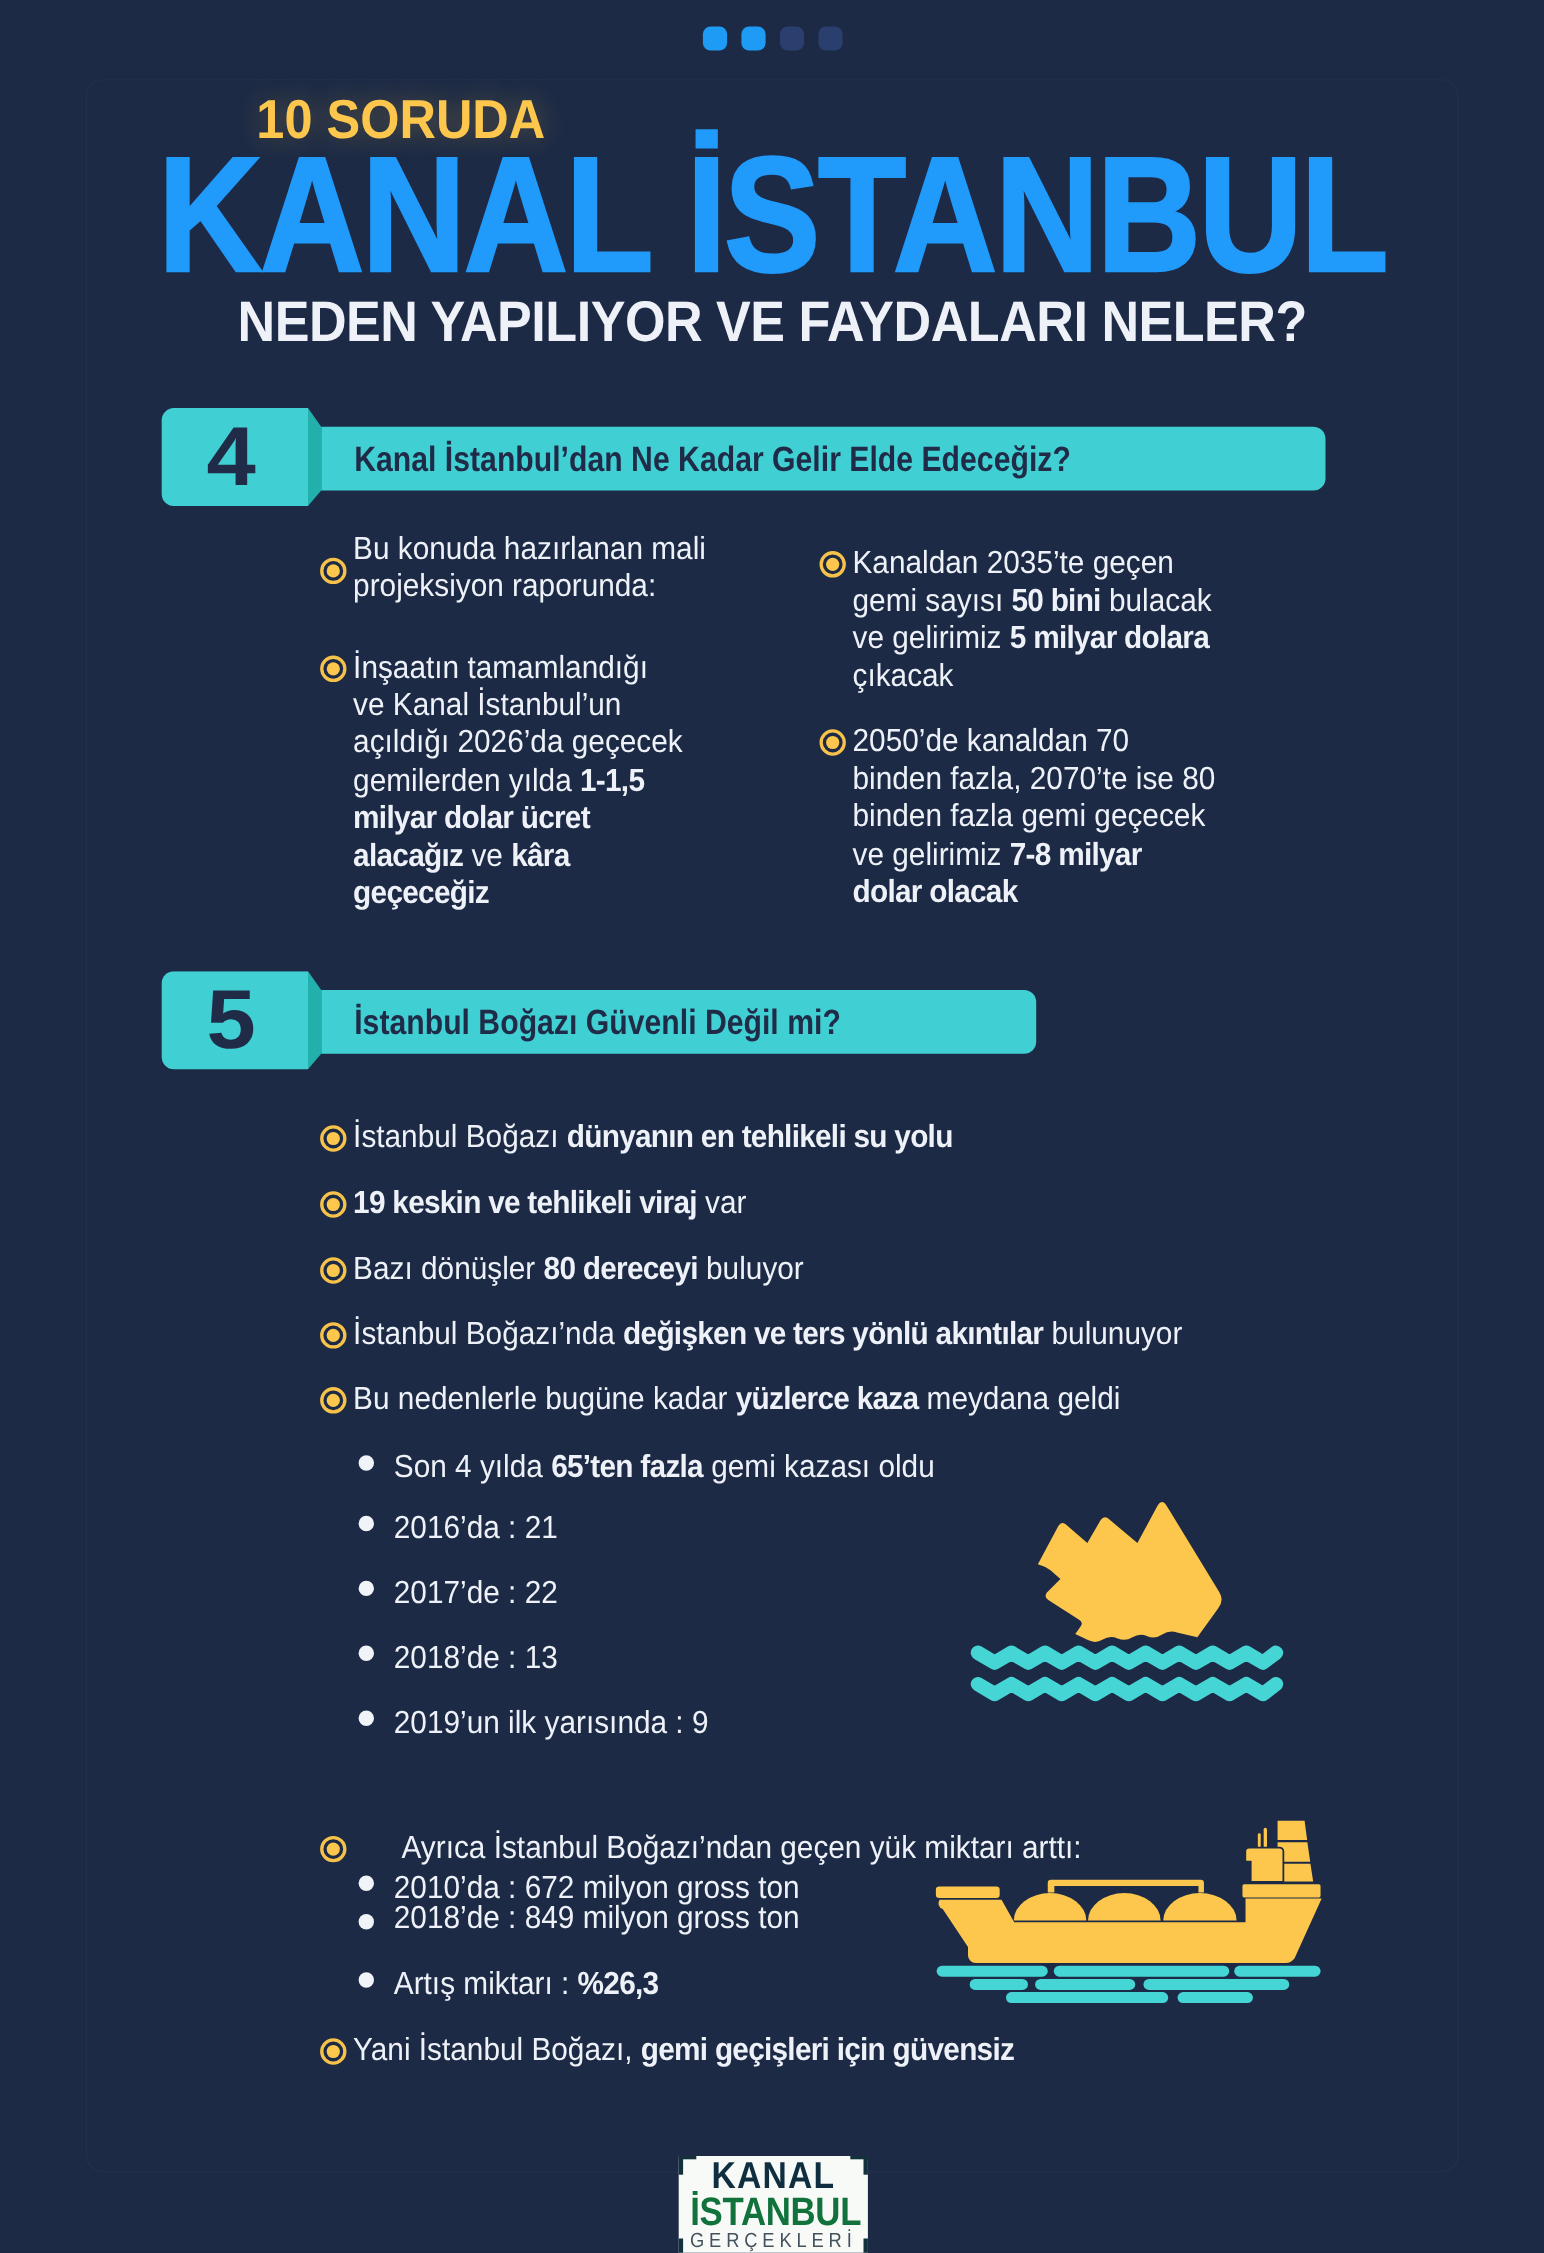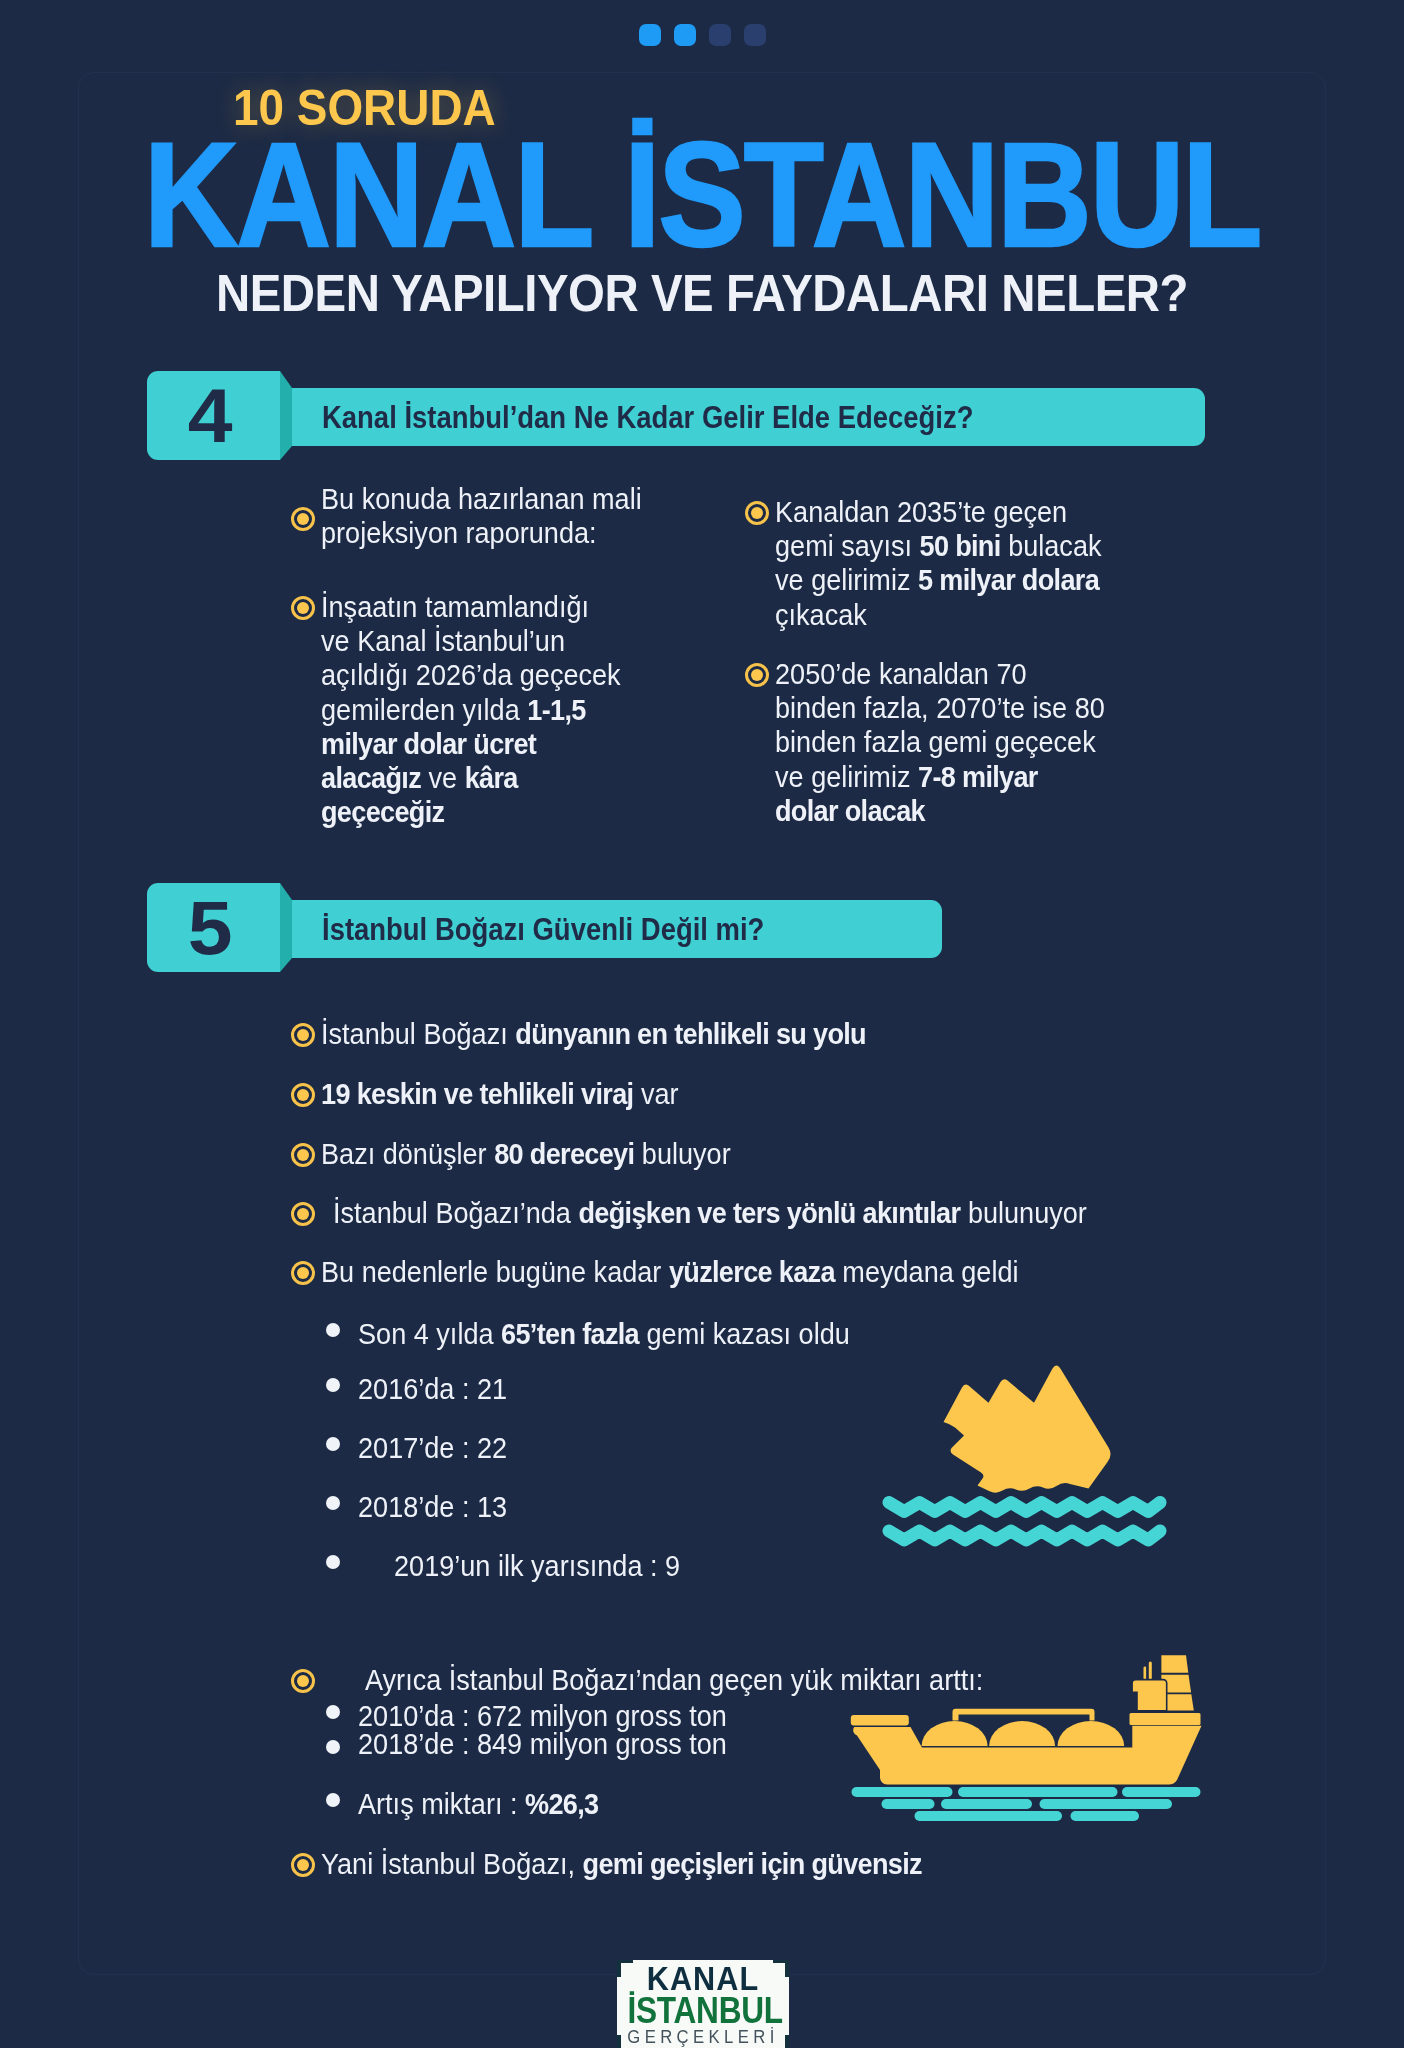--- a/index.html
+++ b/index.html
@@ -113,21 +113,21 @@
       <div class="tx">İstanbul Boğazı <b>dünyanın en tehlikeli su yolu</b></div>
     </div>
     <div class="bl" style="left: 291px; top: 1077px;">
       <div class="mk"></div>
       <div class="tx"><b>19 keskin ve tehlikeli viraj</b> var</div>
     </div>
     <div class="bl" style="left: 291px; top: 1137px;">
       <div class="mk"></div>
       <div class="tx">Bazı dönüşler <b>80 dereceyi</b> buluyor</div>
     </div>
-    <div class="bl" style="left: 291px; top: 1196px; gap: 12px;">
+    <div class="bl" style="left: 291px; top: 1196px;">
       <div class="mk"></div>
       <div class="tx">İstanbul Boğazı’nda <b>değişken ve ters yönlü akıntılar</b> bulunuyor</div>
     </div>
     <div class="bl" style="left: 291px; top: 1255px;">
       <div class="mk"></div>
       <div class="tx">Bu nedenlerle bugüne kadar <b>yüzlerce kaza</b> meydana geldi</div>
     </div>
     <div class="bl" style="left: 326px; top: 1317px;">
       <div class="sbm"></div>
       <div class="tx">Son 4 yılda <b>65’ten fazla</b> gemi kazası oldu</div>
@@ -137,21 +137,21 @@
       <div class="tx">2016’da : 21</div>
     </div>
     <div class="bl" style="left: 326px; top: 1431px;">
       <div class="sbm"></div>
       <div class="tx">2017’de : 22</div>
     </div>
     <div class="bl" style="left: 326px; top: 1490px;">
       <div class="sbm"></div>
       <div class="tx">2018’de : 13</div>
     </div>
-    <div class="bl" style="left: 326px; top: 1549px; gap: 36px;">
+    <div class="bl" style="left: 326px; top: 1549px;">
       <div class="sbm"></div>
       <div class="tx">2019’un ilk yarısında : 9</div>
     </div>
     <div class="bl" style="left: 291px; top: 1663px; gap: 44px;">
       <div class="mk"></div>
       <div class="tx">Ayrıca İstanbul Boğazı’ndan geçen yük miktarı arttı:</div>
     </div>
     <div class="bl" style="left: 326px; top: 1668px; margin-top: 31px;">
       <div class="sbm"></div>
       <div class="tx">2010’da : 672 milyon gross ton</div>

